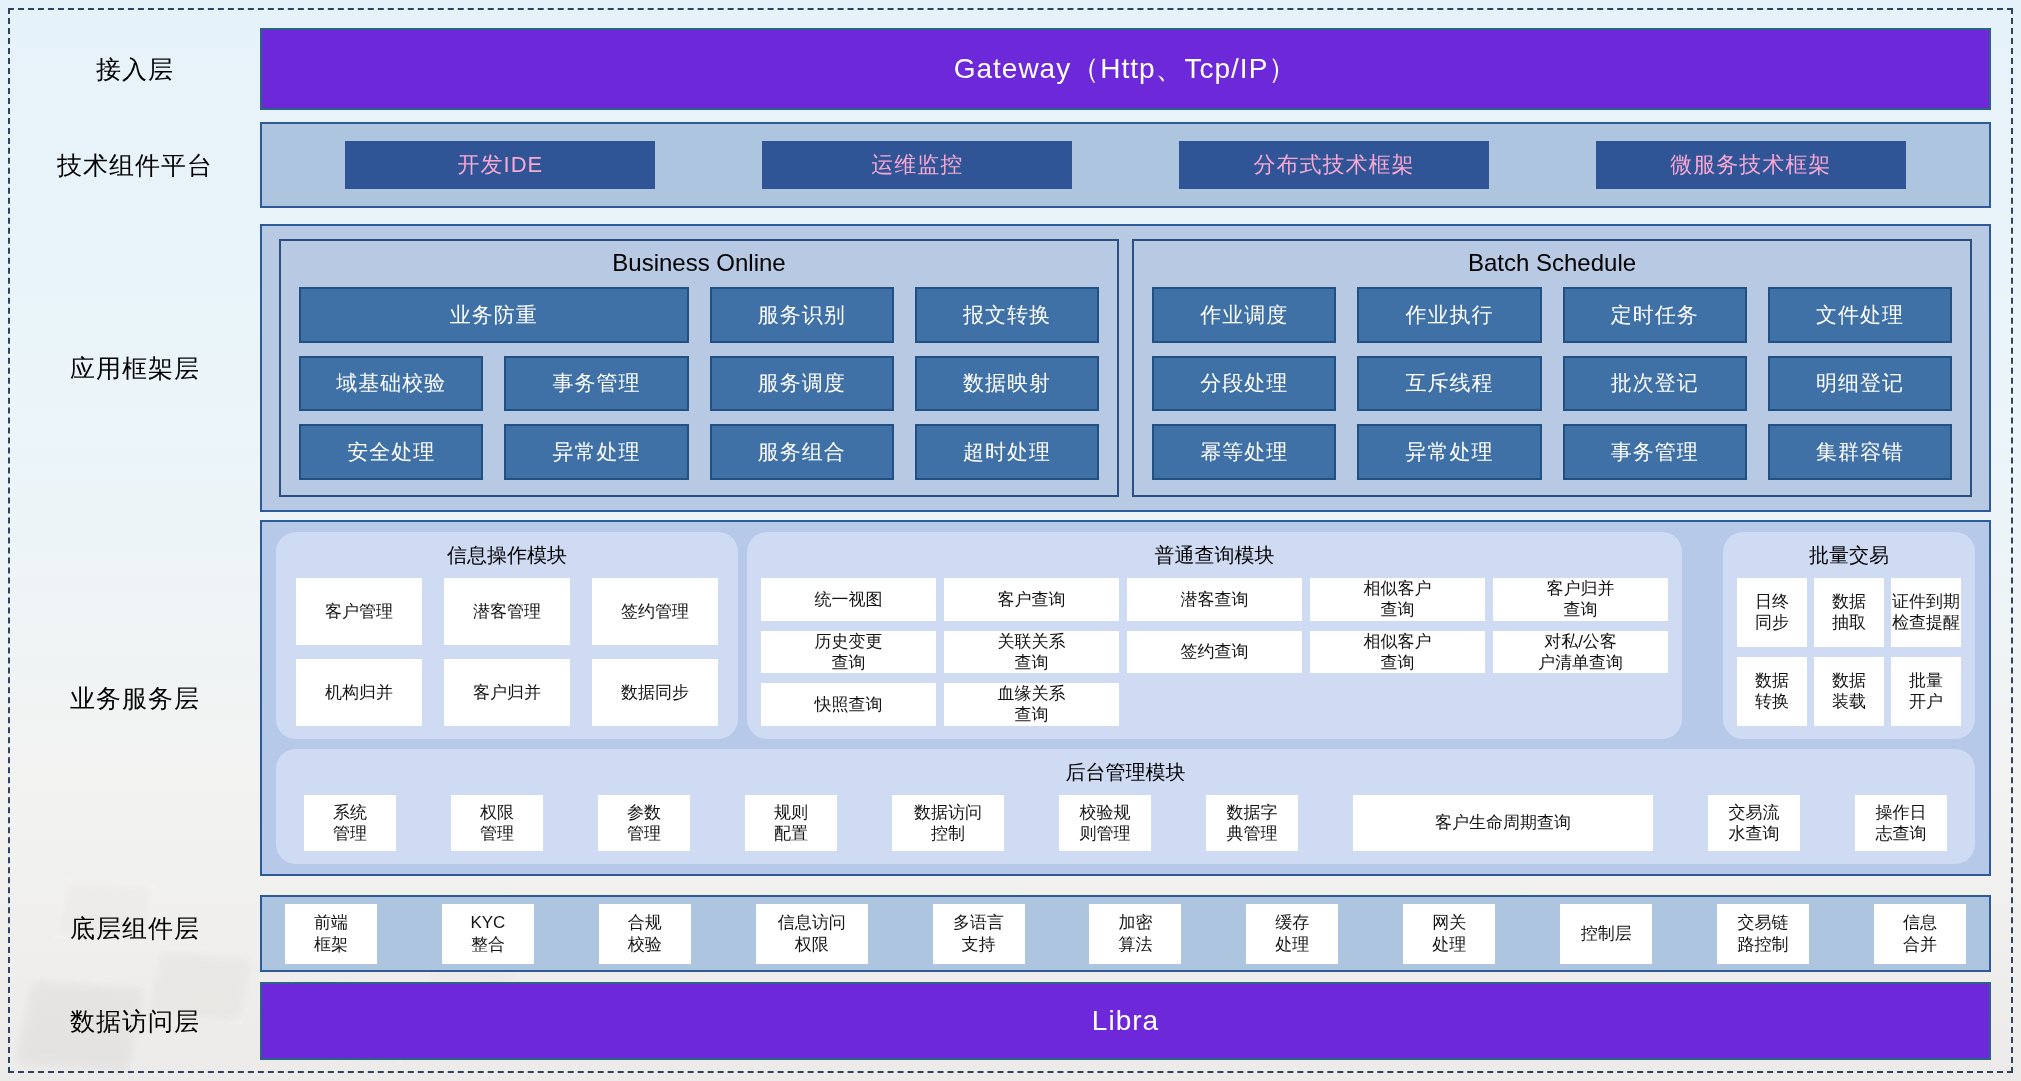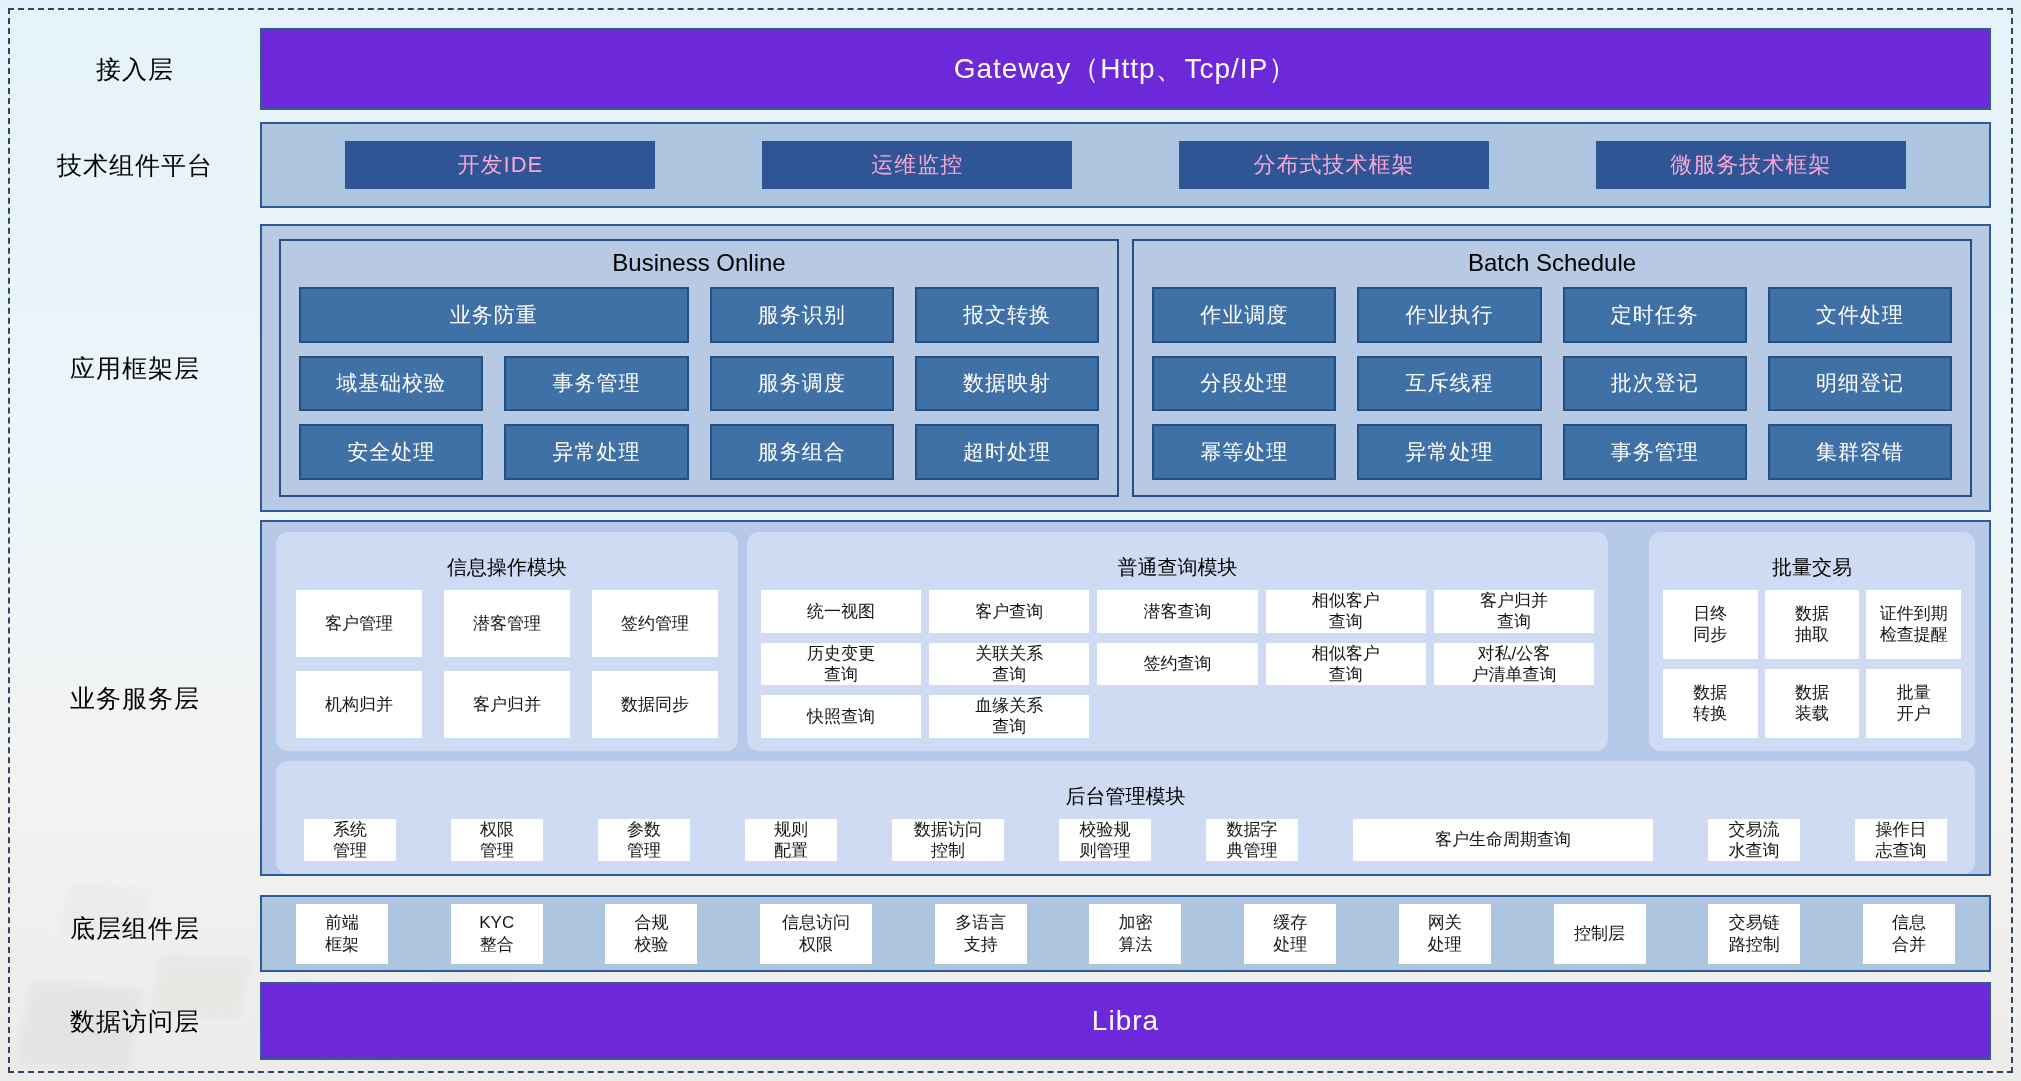--- a/index.html
+++ b/index.html
@@ -39,38 +39,38 @@
 
   .app-container { flex:1; background:#b7c9e3; border:2px solid #2e5b97; padding:13px 17px; display:flex; gap:13px; }
   .panel { flex:1; background:#b7c9e3; border:2px solid #2a4f80; padding:4px 18px 15px; display:flex; flex-direction:column; }
   .panel-title { text-align:center; font-size:24px; color:#000; margin:4px 0 10px; }
   .panel-grid { flex:1; display:grid; grid-template-columns:repeat(4,1fr); grid-template-rows:1fr 1fr 1fr; gap:13px 21px; }
   .blue-btn { background:#4071a6; border:2px solid #235082; color:#fff; font-size:21px; display:flex; align-items:center; justify-content:center; letter-spacing:1px; }
   .span-2 { grid-column:span 2; }
 
   .service-container { flex:1; background:#b7c9e8; border:2px solid #2e5b97; padding:10px 14px; display:flex; flex-direction:column; gap:10px; }
   .service-top { flex:1; display:flex; gap:9px; }
-  .module { background:#cfdaf3; border-radius:12px; padding:16px 14px 13px; display:flex; flex-direction:column; }
+  .module { background:#cfdaf3; border-radius:20px; padding:4px 14px 13px; display:flex; flex-direction:column; }
   .module-title { text-align:center; font-size:20px; color:#000; margin:6px 0 9px; }
   .module-grid { flex:1; display:grid; grid-template-rows:1fr 1fr; gap:12px 15px; }
   .m-info  { width:462px; }
   .m-info  .module-grid { grid-template-columns:repeat(3,1fr); padding:0 6px; gap:14px 22px; }
   .m-query { flex:1; }
   .m-query .module-grid { grid-template-columns:repeat(5,1fr); gap:10px 8px; }
-  .m-batch { width:326px;margin-left:32px; }
+  .m-batch { width:252px;margin-left:32px; }
   .m-batch .module-grid { grid-template-columns:repeat(3,1fr); gap:10px 7px; }
   .chip { background:#fff; color:#141414; font-size:17px; line-height:1.25; display:flex; align-items:center; justify-content:center; text-align:center; white-space:pre-line; }
 
   .m-admin { height:127px; }
   .admin-row { flex:1; display:flex; justify-content:space-between; align-items:stretch; padding:0 14px; }
   .admin-row .chip { width:92px; }
   .admin-row .chip.w-md { width:112px; }
   .admin-row .chip.w-xl { width:300px; }
 
-  .base-container { flex:1; background:#aec5e0; border:2px solid #2e5b97; display:flex; align-items:center; justify-content:space-between; padding:0 34px;margin-top:11px; }
+  .base-container { flex:1; background:#aec5e0; border:2px solid #2e5b97; display:flex; align-items:center; justify-content:space-between; padding:0 23px;margin-top:11px; }
   .base-container .chip { width:92px; height:60px; }
   .base-container .chip.w-md { width:112px; }
 </style>
 </head>
 <body>
 
 <div class="bg-texture">
   <div class="cube c1"></div>
   <div class="cube c2"></div>
   <div class="cube c3"></div>

